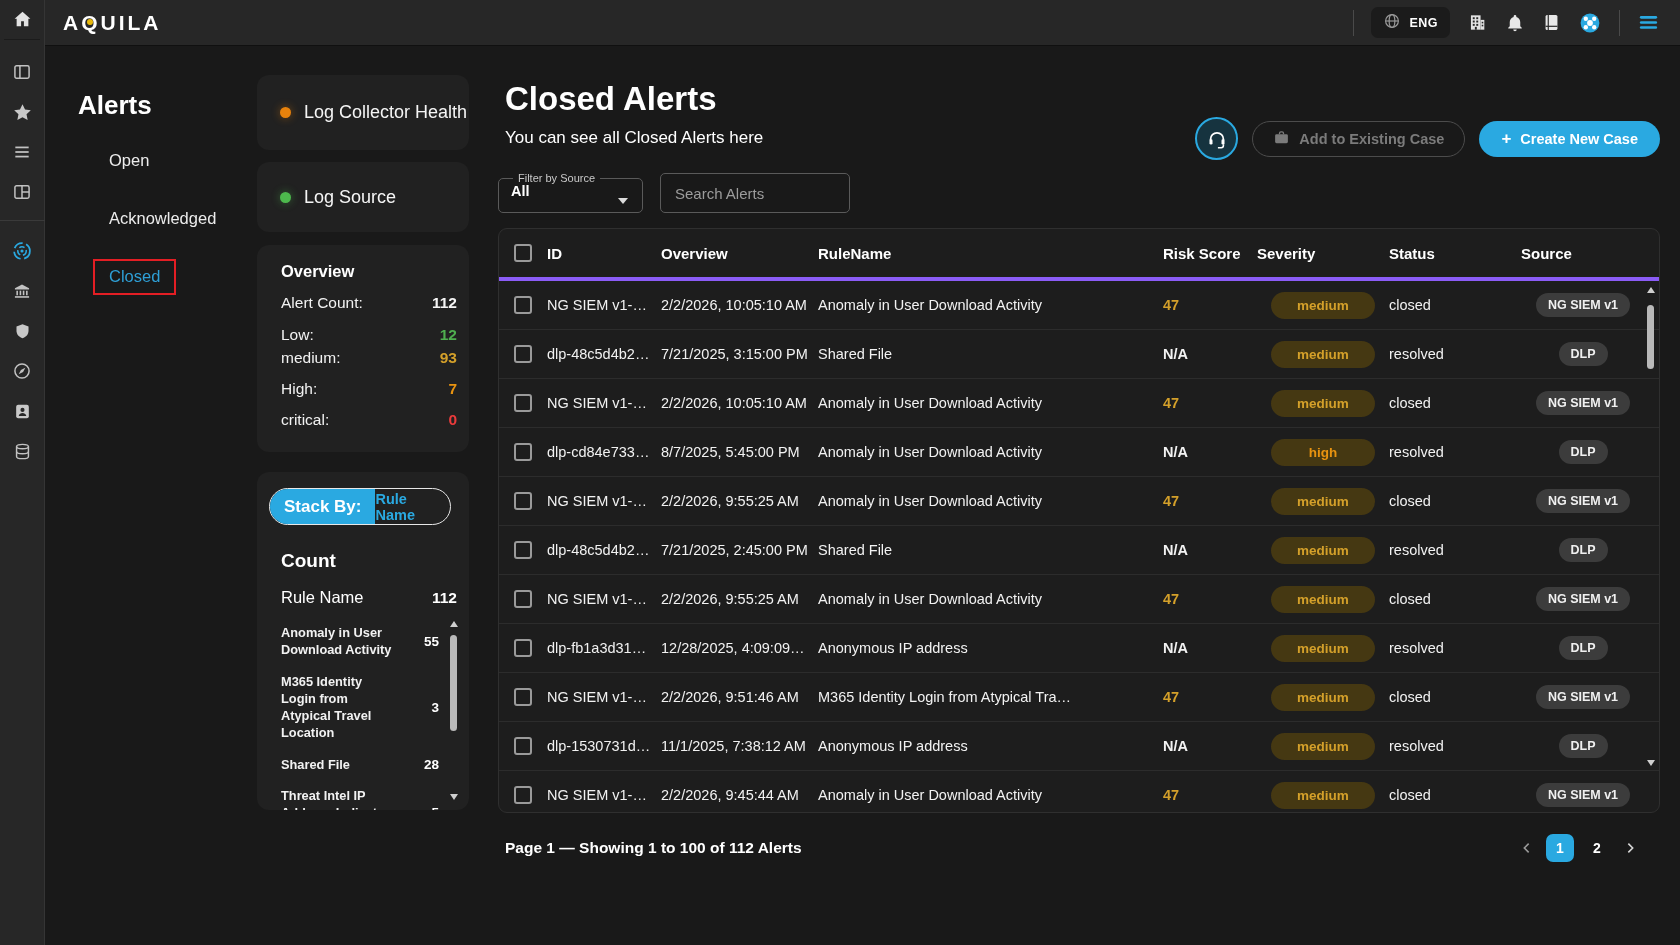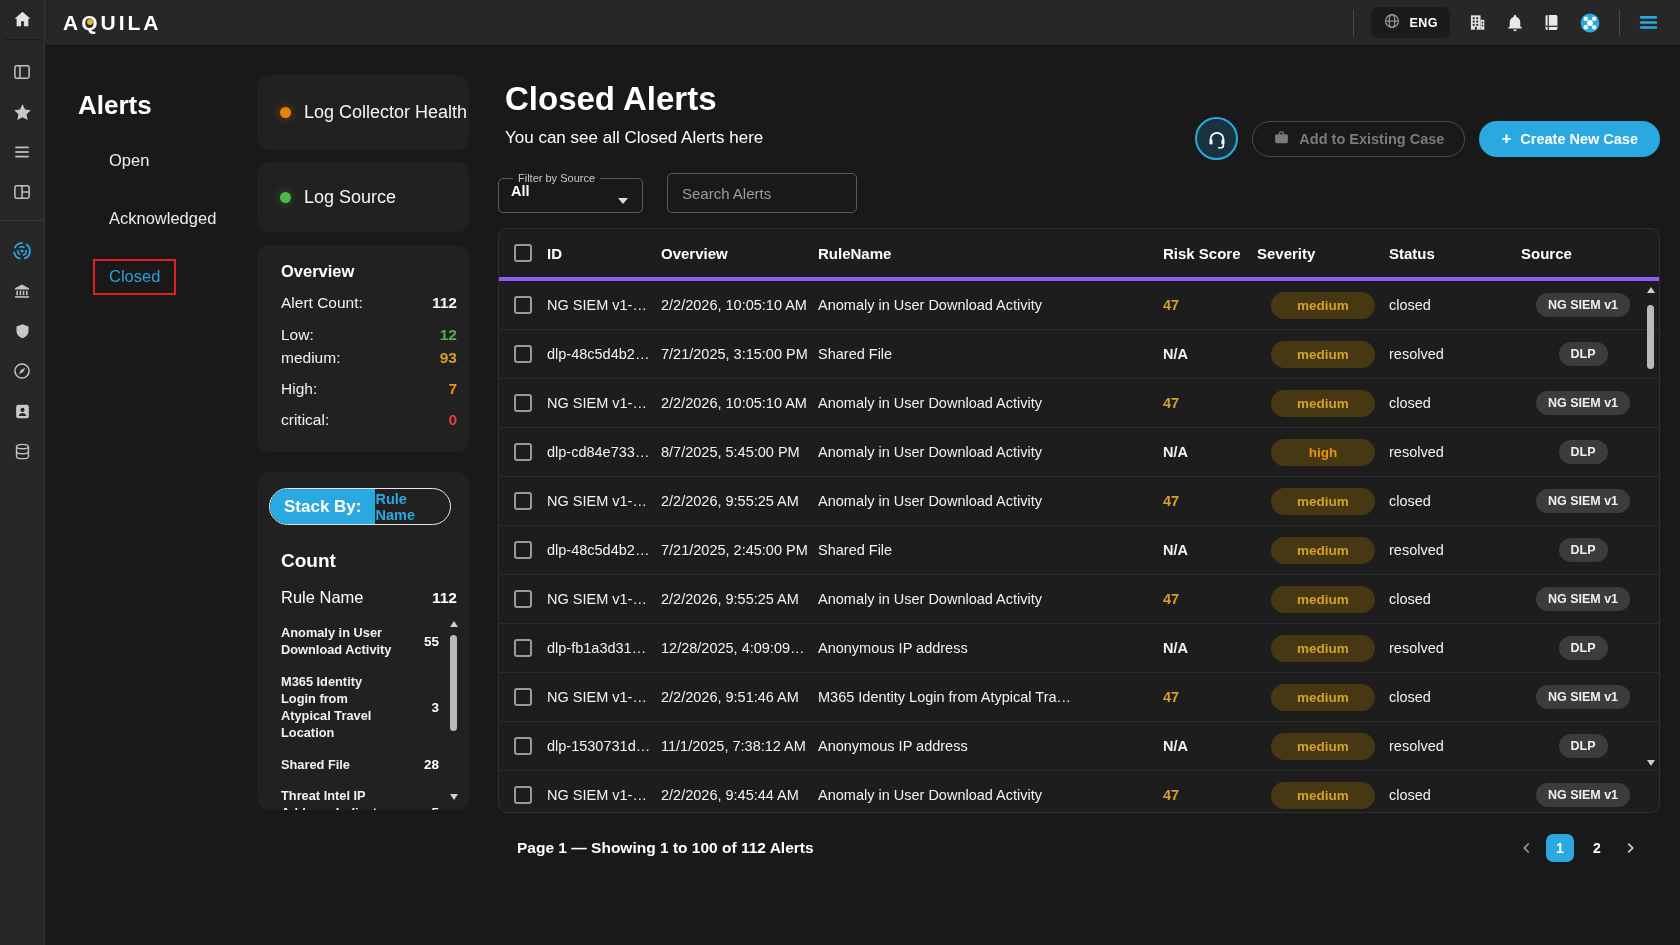--- a/index.html
+++ b/index.html
@@ -76,21 +76,21 @@
   .main { flex:1; padding:34px 20px 0 29px; min-width:0; }
   .main-head { display:flex; align-items:flex-start; }
   .page-title { font-size:33px; font-weight:700; color:#fff; margin-left:7px; }
   .page-subtitle { font-size:17px; font-weight:500; color:#fff; margin:10px 0 0 7px; }
   .head-actions { margin-left:auto; display:flex; align-items:center; gap:14px; margin-top:37px; }
   .headset-btn { width:43px; height:43px; border-radius:50%; border:2px solid #2aa9e1; background:#16333f; display:flex; align-items:center; justify-content:center; cursor:pointer; }
   .add-case-btn { height:36px; border-radius:18px; border:1px solid #4c4c4c; background:transparent; color:#7b7b7b; font-size:14.5px; font-weight:700; display:flex; align-items:center; gap:9px; padding:0 20px; font-family:inherit; }
   .create-case-btn { height:36px; border-radius:18px; border:none; background:#2aa9e1; color:#fff; font-size:14.5px; font-weight:700; display:flex; align-items:center; gap:9px; padding:0 22px; cursor:pointer; font-family:inherit; }
   .plus { font-size:17px; font-weight:700; line-height:1; }
 
-  .filters { display:flex; align-items:flex-end; gap:24px; margin-top:12px; }
+  .filters { display:flex; align-items:flex-end; gap:17px; margin-top:12px; }
   .filter-field { width:145px; height:41px; border:1px solid #5a5a5a; border-radius:5px; padding:0 12px; position:relative; cursor:pointer; }
   .filter-field legend { font-size:11px; color:#c9c9c9; padding:0 5px; margin-left:2px; }
   .filter-value { font-size:14.5px; font-weight:700; color:#fff; position:relative; top:-2px; }
   .caret { position:absolute; right:14px; top:14px; width:0; height:0; border-left:5.5px solid transparent; border-right:5.5px solid transparent; border-top:6.5px solid #dcdcdc; }
   .search-input { width:190px; height:40px; background:transparent; border:1px solid #5a5a5a; border-radius:5px; color:#fff; font-size:15px; padding:0 14px; font-family:inherit; }
   .search-input::placeholder { color:#9c9c9c; }
 
   
   .table-wrap { position:relative; margin-top:15px; height:585px; background:#1d1d1d; border:1px solid #2f2f2f; border-radius:9px; overflow:hidden; }
   .t-row { display:grid; grid-template-columns:48px 114px 157px minmax(0,1fr) 94px 132px 132px 124px; align-items:center; height:49px; border-bottom:1px solid #2c2c2c; padding-right:14px; }
@@ -106,21 +106,21 @@
   .cell-sev { display:flex; justify-content:center; padding-right:0; }
   .sev-badge { width:104px; height:27px; border-radius:14px; background:#453812; display:flex; align-items:center; justify-content:center; font-size:13.5px; font-weight:600; }
   .cell-status { font-weight:500; }
   .cell-source { display:flex; justify-content:center; padding-right:0; }
   .src-badge { background:#3c3c3c; border-radius:13px; padding:5px 12px; font-size:12.5px; font-weight:700; color:#f0f0f0; white-space:nowrap; }
   .table-scroll { right:3px; top:58px; bottom:46px; }
   .table-scroll .thumb { top:12px; height:64px; }
 
   
   .pagination { display:flex; align-items:center; margin-top:21px; }
-  .page-summary { font-size:15.5px; font-weight:600; color:#fff; margin-left:19px; }
+  .page-summary { font-size:15.5px; font-weight:600; color:#fff; margin-left:7px; }
   .page-controls { margin-left:auto; display:flex; align-items:center; gap:9px; margin-right:20px; }
   .chev-btn { background:none; border:none; cursor:pointer; display:flex; align-items:center; padding:2px; }
   .page-btn { min-width:28px; height:28px; border:none; border-radius:7px; background:transparent; color:#fff; font-size:14px; font-weight:600; cursor:pointer; font-family:inherit; }
   .page-btn.active { background:#2aa9e1; }
 </style>
 </head>
 <body>
 
 <div class="app">
 

